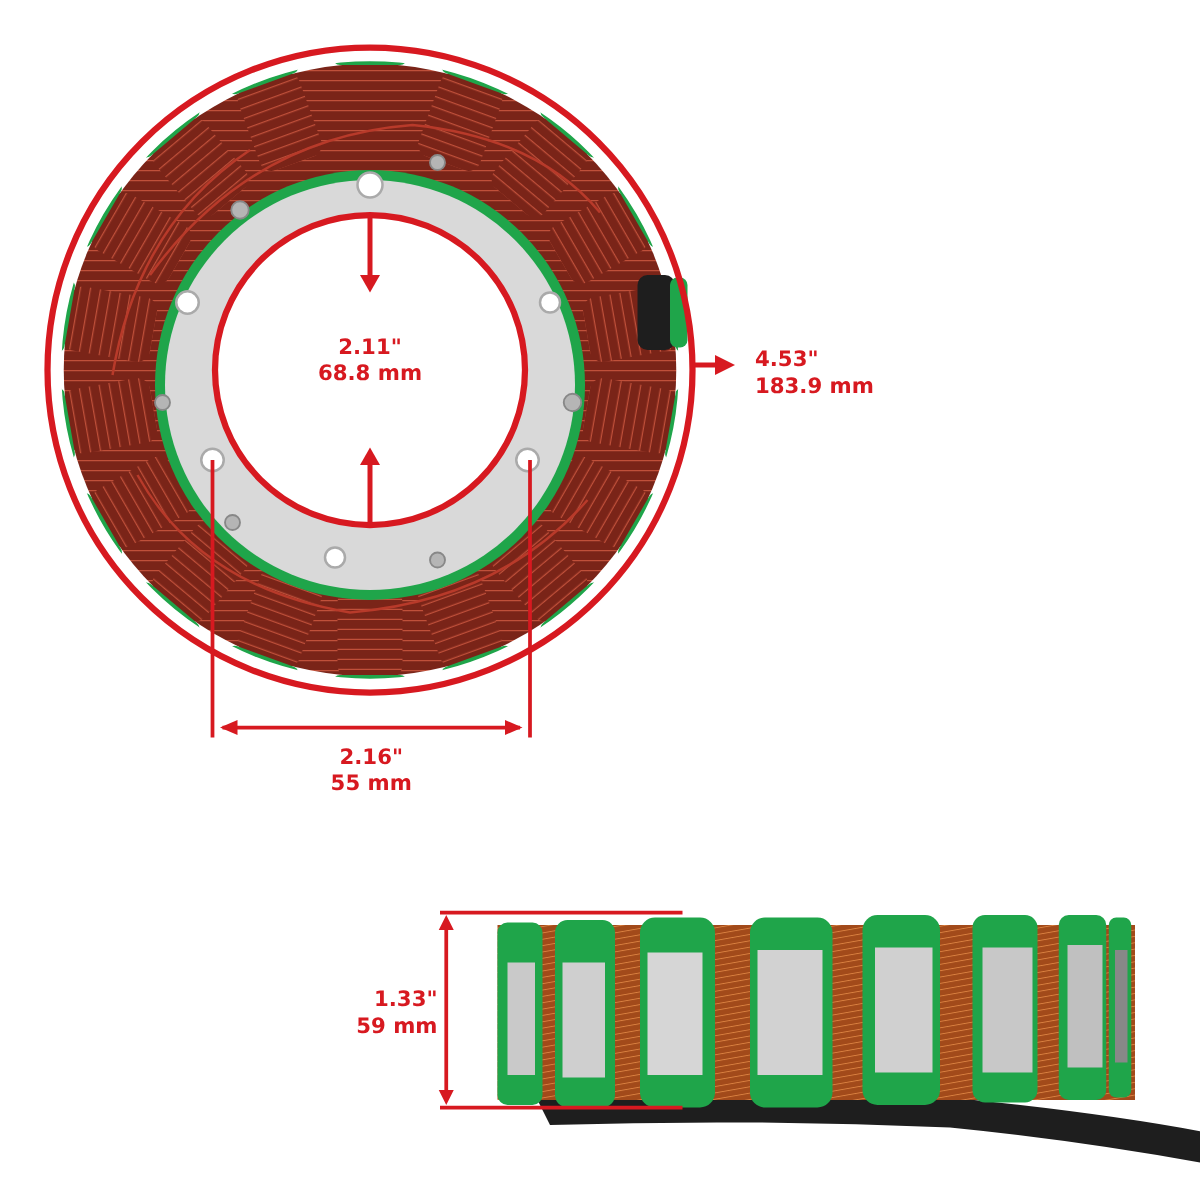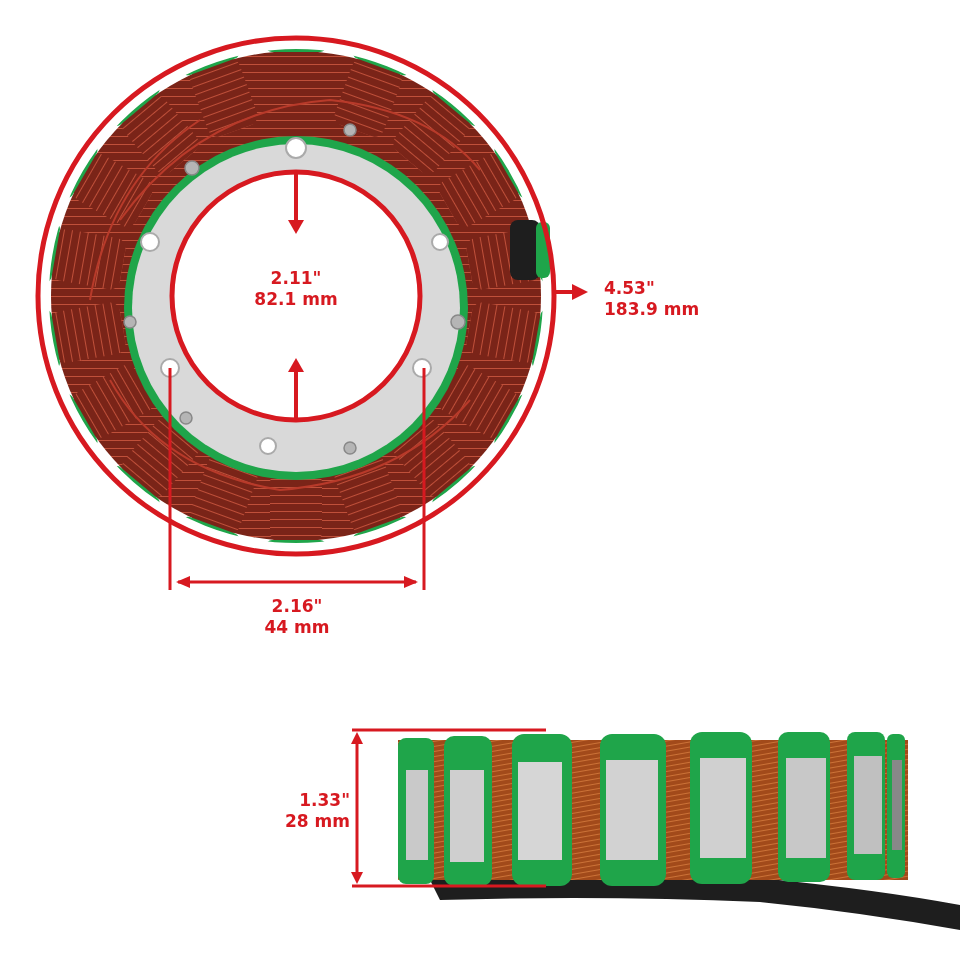--- a/index.html
+++ b/index.html
@@ -200,30 +200,30 @@
       </g>
       <g fill="#d71920">
         <polygon points="351,744 363,744 357,732"></polygon>
         <polygon points="351,872 363,872 357,884"></polygon>
       </g>
     </g>
   </svg>
 
   <div class="label" style="left:236px; top:268px; width:120px;">
     <span>2.11"</span>
-    <span>82.1 mm</span>
+    <span>68.8 mm</span>
   </div>
 
   <div class="label" style="left:604px; top:278px; text-align:left;">
     <span>4.53"</span>
     <span>183.9 mm</span>
   </div>
 
   <div class="label" style="left:237px; top:596px; width:120px;">
     <span>2.16"</span>
-    <span>44 mm</span>
+    <span>55 mm</span>
   </div>
 
   <div class="label" style="left:270px; top:790px; width:80px; text-align:right;">
     <span>1.33"</span>
-    <span>28 mm</span>
+    <span>59 mm</span>
   </div>
 </div>
 
 </body></html>

